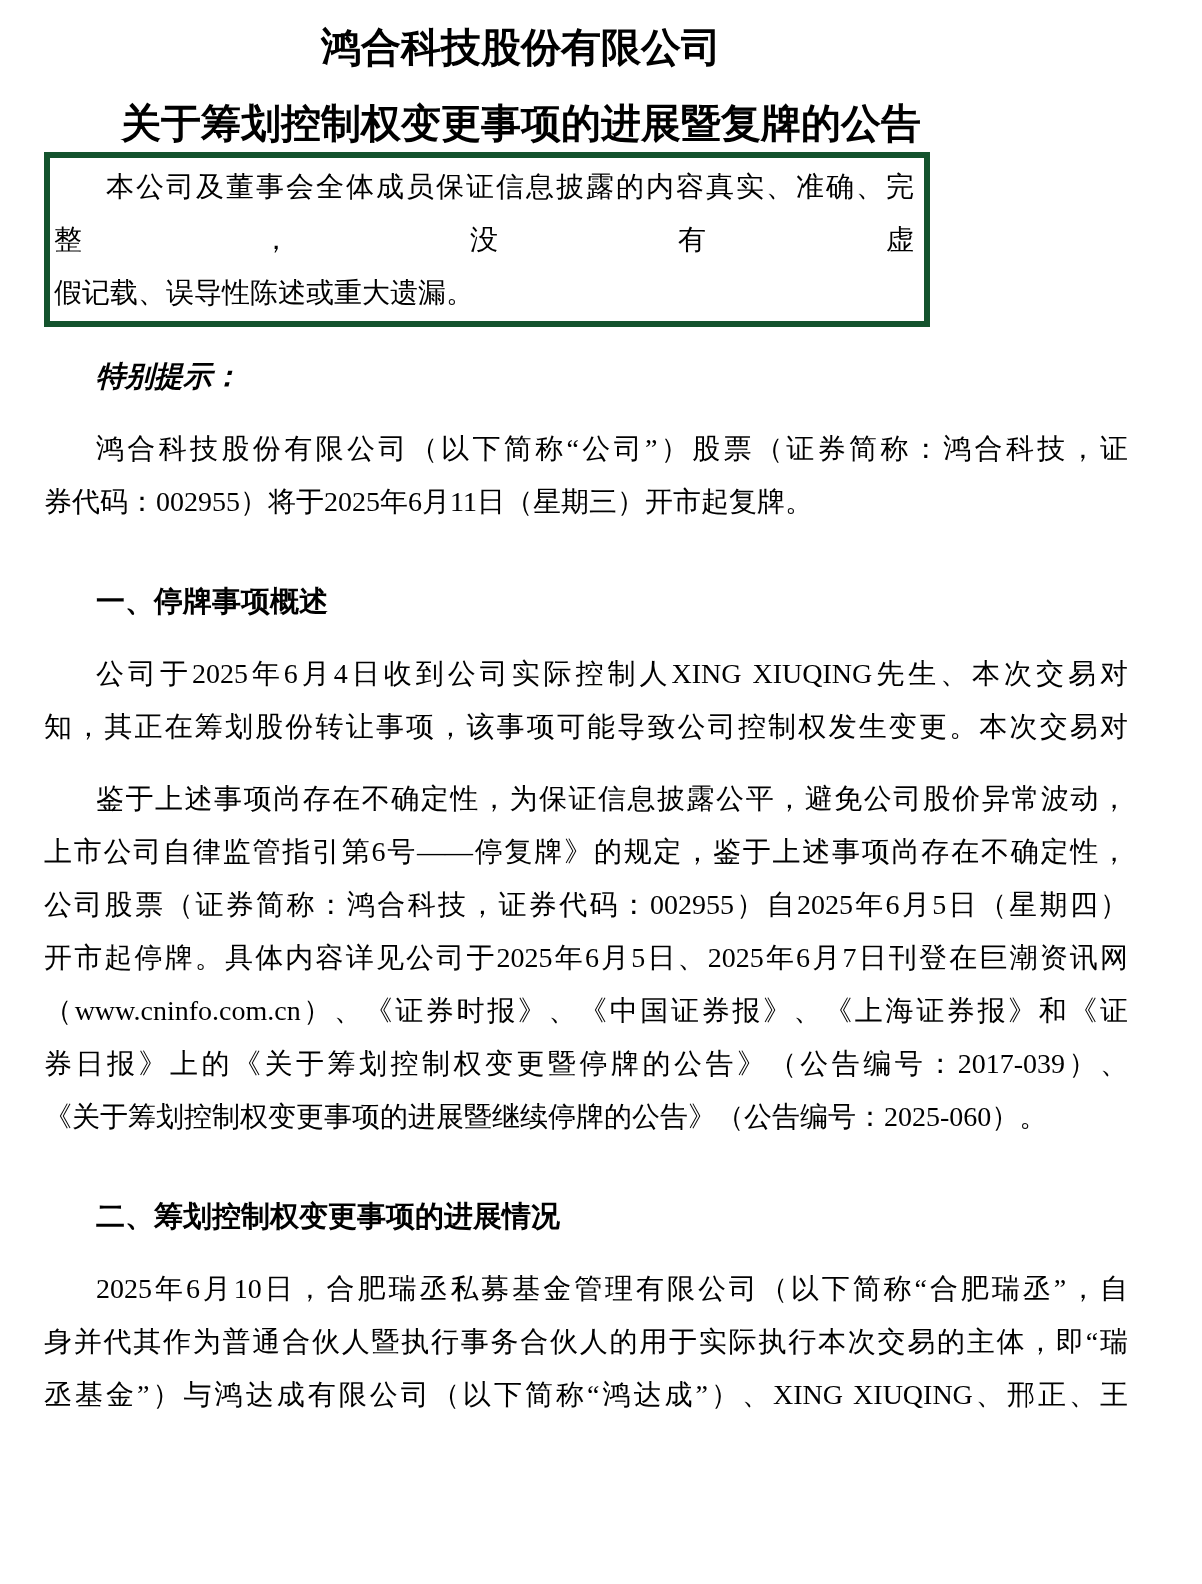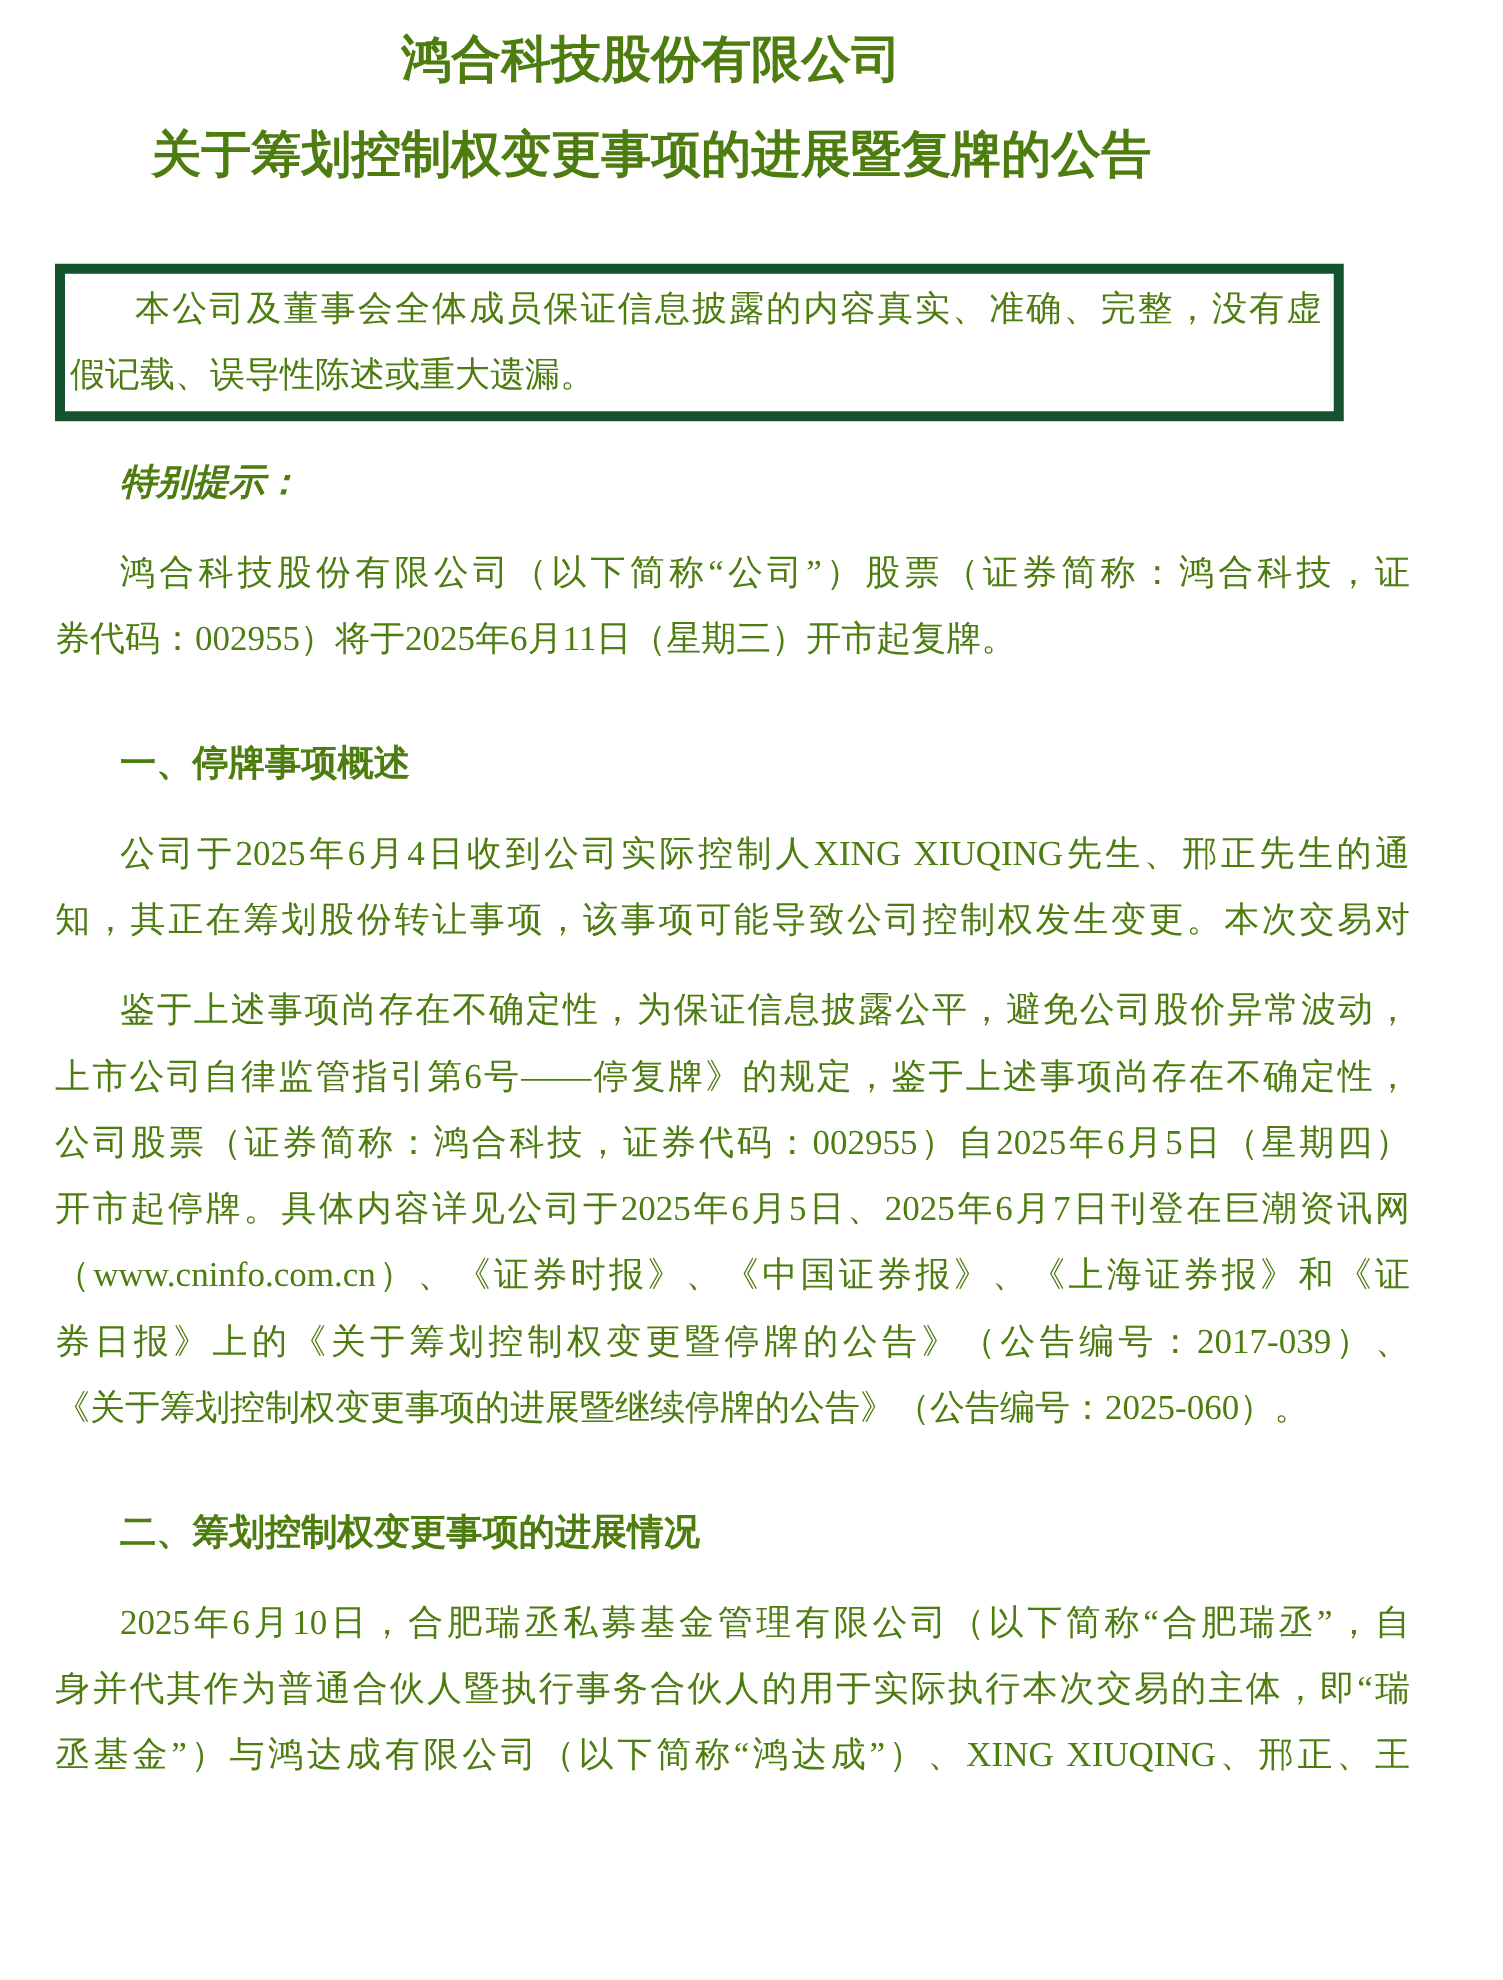--- a/index.html
+++ b/index.html
@@ -5,21 +5,21 @@
   html, body {
     margin: 0;
     padding: 0;
     background: #ffffff;
   }
   .page {
     position: relative;
     width: 1202px;
     height: 1584px;
     background: #ffffff;
-    color: #4d7c0f;
+    color: #000000;
     font-family: "Liberation Serif", serif;
     overflow: hidden;
   }
   
   .titles {
     width: 1042px;
     text-align: center;
     font-weight: bold;
   }
   .title-line1 {
@@ -29,24 +29,23 @@
   }
   .title-line2 {
     margin-top: 20px;
     font-size: 40px;
     line-height: 56px;
   }
   .body-col {
     padding: 0 74px 0 44px;
   }
   .disclaimer-box {
-    margin-top: 59px;
-    width: 1031px;
+    width: 886px;
     box-sizing: border-box;
-    border: 8px solid #14532d;
+    border: 6px solid #14532d;
     padding: 2px 10px 2px 4px;
   }
   .line {
     font-size: 28px;
     line-height: 53px;
     text-align: justify;
     text-align-last: justify;
     white-space: normal;
   }
   .line.first { text-indent: 48px; }
@@ -85,21 +84,21 @@
       </div>
 
     <div>
         <div class="blk heading">特别提示：</div>
         <div class="blk paragraph">
           <div class="line first">鸿合科技股份有限公司（以下简称“公司”）股票（证券简称：鸿合科技，证</div>
           <div class="line last">券代码：002955）将于2025年6月11日（星期三）开市起复牌。</div>
         </div>
         <div class="blk section-heading">一、停牌事项概述</div>
         <div class="blk paragraph">
-          <div class="line first">公司于2025年6月4日收到公司实际控制人XING XIUQING先生、邢正先生的通</div>
+          <div class="line first">公司于2025年6月4日收到公司实际控制人XING XIUQING先生、本次交易对</div>
           <div class="line">知，其正在筹划股份转让事项，该事项可能导致公司控制权发生变更。本次交易对</div>
         </div>
         <div class="blk paragraph">
           <div class="line first">鉴于上述事项尚存在不确定性，为保证信息披露公平，避免公司股价异常波动，</div>
           <div class="line">上市公司自律监管指引第6号——停复牌》的规定，鉴于上述事项尚存在不确定性，</div>
           <div class="line">公司股票（证券简称：鸿合科技，证券代码：002955）自2025年6月5日（星期四）</div>
           <div class="line">开市起停牌。具体内容详见公司于2025年6月5日、2025年6月7日刊登在巨潮资讯网</div>
           <div class="line">（www.cninfo.com.cn）、《证券时报》、《中国证券报》、《上海证券报》和《证</div>
           <div class="line">券日报》上的《关于筹划控制权变更暨停牌的公告》（公告编号：2017-039）、</div>
           <div class="line last">《关于筹划控制权变更事项的进展暨继续停牌的公告》（公告编号：2025-060）。</div>

